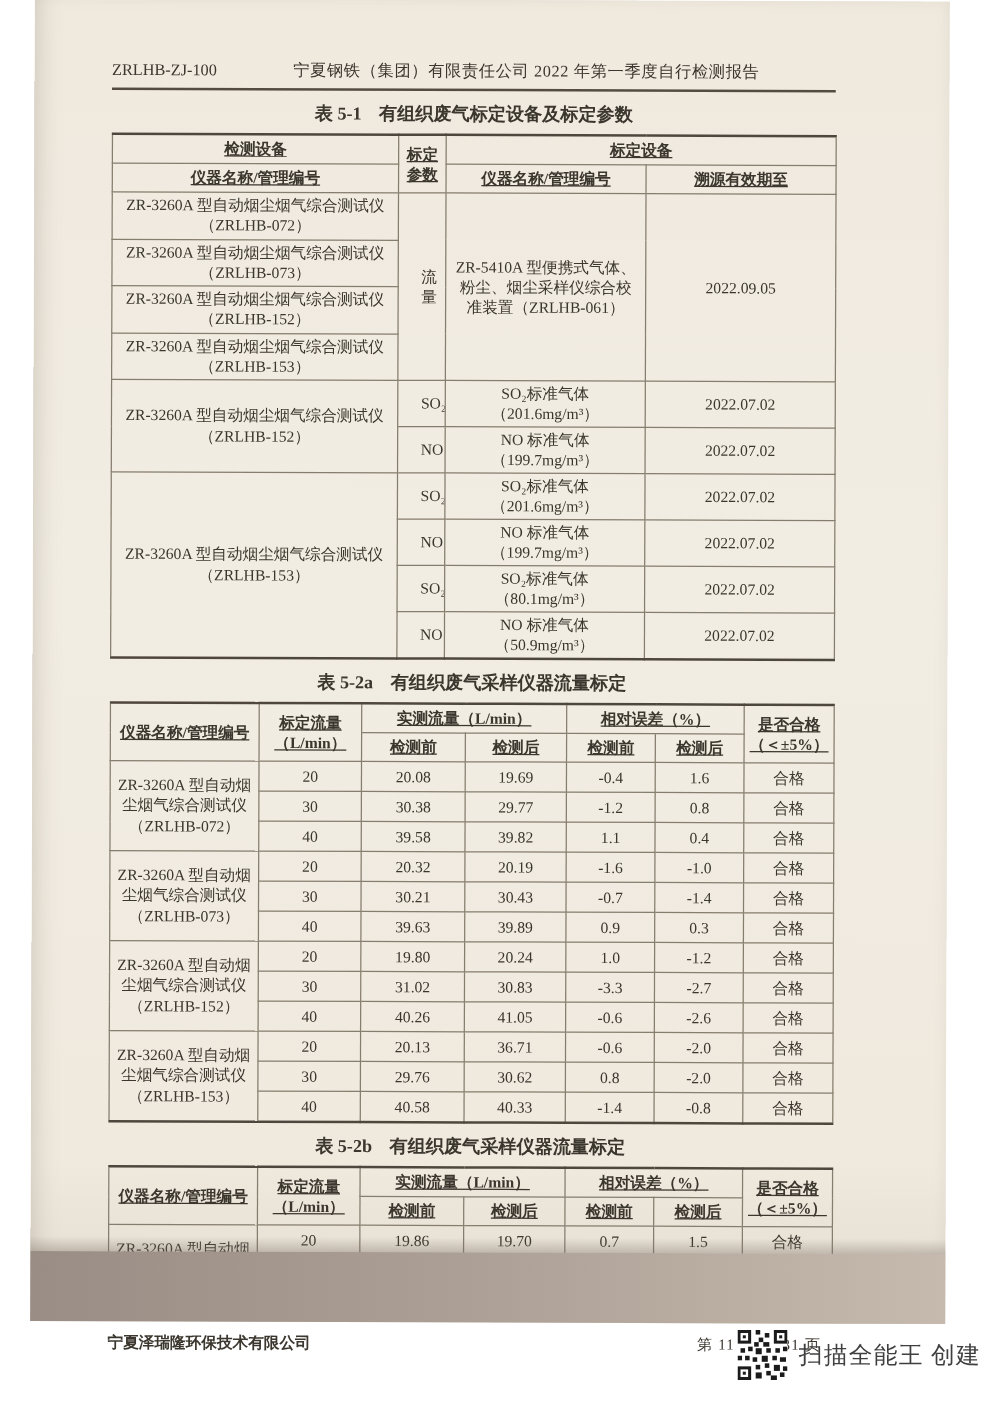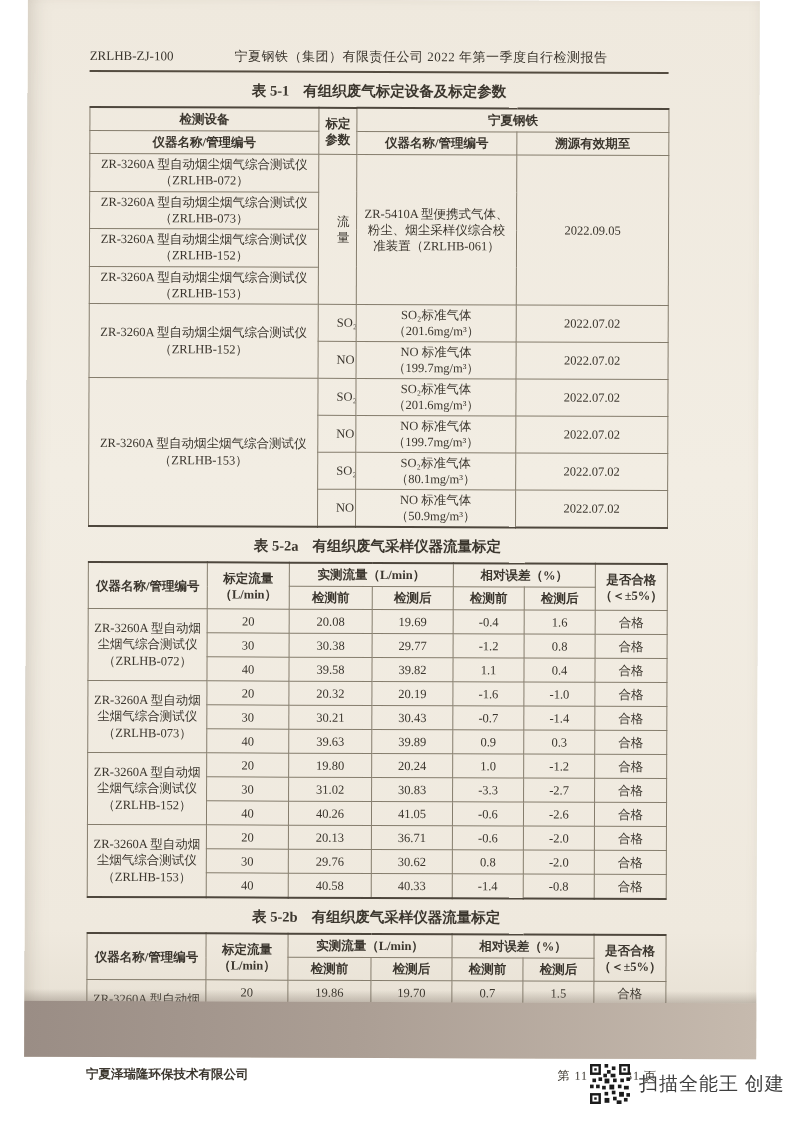--- a/index.html
+++ b/index.html
@@ -17,21 +17,21 @@
   .doc-header{margin-top:48px;display:flex;align-items:baseline;font-size:13px;}
   .doc-header .code{flex:0 0 auto;}
   .doc-header .title{flex:1 1 auto;text-align:center;letter-spacing:.5px;}
   .header-rule{margin-top:5px;border-bottom:2px solid #544c40;}
   .t-title{margin:9px 0 6px;text-align:center;font-weight:bold;font-size:14.5px;}
   .t-title .no{margin-right:14px;}
   table.tbl{width:579px;border-collapse:collapse;table-layout:fixed;
     border-top:2.5px solid #4e473d;border-bottom:2.5px solid #4e473d;}
   table.tbl th,table.tbl td{border:1px solid #857d6d;text-align:center;vertical-align:middle;
     font-size:12.5px;line-height:1.28;padding:2px 2px;overflow:hidden;}
-  table.tbl th{font-weight:bold;padding:3px 2px;}
+  table.tbl th{font-weight:bold;padding:3px 2px;text-decoration:underline;}
   table.tbl td.dev div{line-height:1.3;}
   #t1 td{padding:3px 18px;}
   #t1 td.dev{padding:2px 3px;}
   #t2a td,#t2b td{padding:3.5px 2px;}
   .calib-cell{padding:2px 6px !important;}
   .doc-footer{margin-top:13px;display:flex;justify-content:space-between;align-items:baseline;}
   .doc-footer .company{font-weight:bold;font-size:12.5px;text-align:center;}
   .doc-footer .pageno{font-size:12px;letter-spacing:1px;margin-right:8px;}
   .watermark{position:absolute;left:590px;top:1064px;display:flex;align-items:center;gap:9px;}
   .watermark .wm-text{font-size:19px;color:#3f3f3f;letter-spacing:1px;font-family:"Liberation Serif","DejaVu Serif",serif;}
@@ -58,21 +58,21 @@
         <colgroup>
             <col style="width:229px">
             <col style="width:38px">
             <col style="width:160px">
             <col style="width:152px">
           </colgroup>
         <thead>
           <tr>
             <th>检测设备</th>
             <th rowspan="2">标定参数</th>
-            <th colspan="2">宁夏钢铁</th>
+            <th colspan="2">标定设备</th>
           </tr>
           <tr>
             <th>仪器名称/管理编号</th>
             <th>仪器名称/管理编号</th>
             <th>溯源有效期至</th>
           </tr>
         </thead>
         <tbody>
           <tr>
             <td class="dev">

